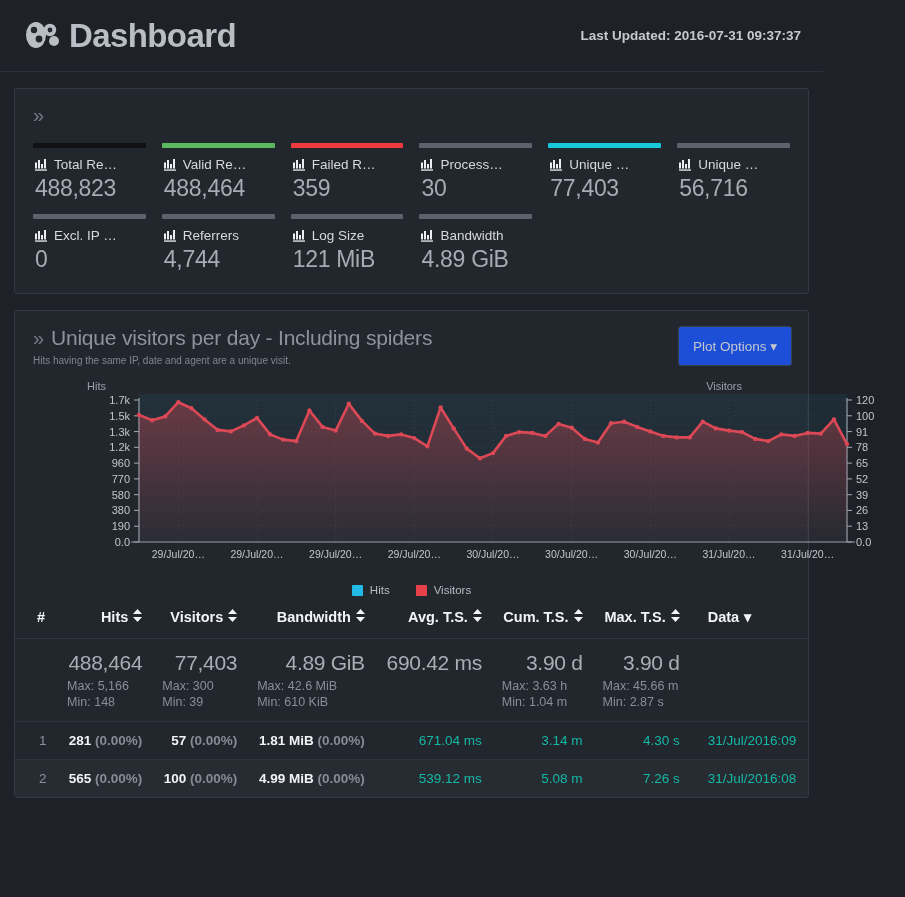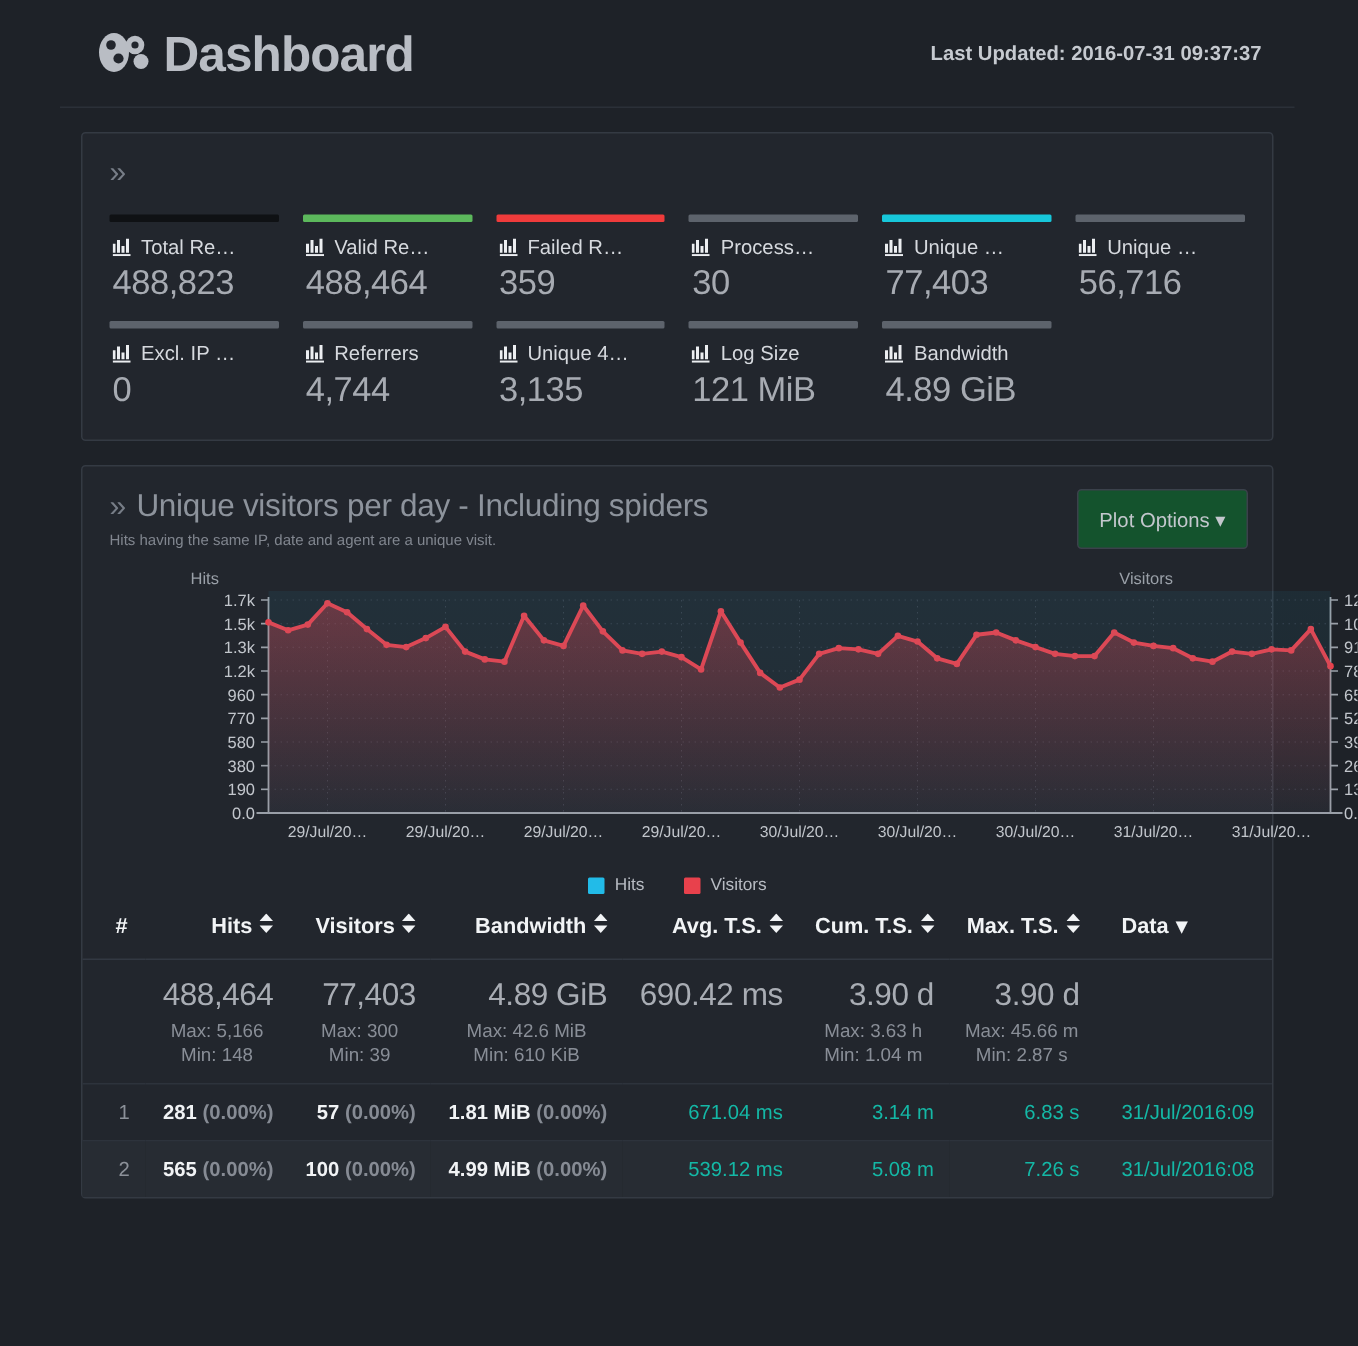--- a/index.html
+++ b/index.html
@@ -4,21 +4,21 @@
 <style>
   * { box-sizing: border-box; }
   html, body {
     margin: 0; padding: 0;
     background: #1e2228;
     width: 905px; height: 897px;
     overflow: hidden;
     font-family: "Liberation Sans", sans-serif;
     -webkit-font-smoothing: antialiased;
   }
-  .page { width: 823px; height: 897px; position: relative; margin-left: 40px; }
+  .page { width: 823px; height: 897px; position: relative; }
 
   
   .topbar {
     height: 72px;
     display: flex; align-items: center; justify-content: space-between;
     padding: 0 22px 0 26px;
     border-bottom: 1px solid #2b3038;
   }
   .brand { display: flex; align-items: center; gap: 9px; }
   .brand-icon { width: 34px; height: 27px; display: block; }
@@ -60,21 +60,21 @@
     font-size: 23px; color: #a7abb2; margin-top: 3px; white-space: nowrap;
     letter-spacing: -0.3px;
   }
 
   
   .chart-head {
     display: flex; justify-content: space-between; align-items: flex-start;
     padding: 15px 16px 4px 18px;
   }
   .plot-options {
-    background: #14532d; border: 1px solid #3b414b; color: #c3c7cd;
+    background: #1d4ed8; border: 1px solid #3b414b; color: #c3c7cd;
     font-size: 13.5px; padding: 11px 14px; border-radius: 3px;
     cursor: pointer; white-space: nowrap;
   }
   .chart-wrap { position: relative; height: 210px; margin: 8px 0 0 0; }
   .axis-name {
     position: absolute; font-size: 11px; color: #9aa0a8; top: 2px;
   }
   .axis-left-name { left: 72px; }
   .axis-right-name { right: 66px; }
   .legend {
@@ -96,21 +96,21 @@
   .sort-icon { display: inline-block; line-height: 0; }
   th.col-num { text-align: left; padding-left: 22px; }
   th.col-r { text-align: right; }
   th.col-data { text-align: left; padding-left: 18px; }
 
   tbody td { font-size: 14px; padding: 4px 10px; color: #cfd3d9; }
   .sum-row td { padding-top: 12px; padding-bottom: 12px; vertical-align: top; }
   .sum-main {
     font-size: 21px; color: #a9adb4; text-align: right; letter-spacing: -0.3px;
   }
-  .sum-sub { font-size: 12.5px; color: #898e97; text-align: center; margin-top: 4px; }
+  .sum-sub { font-size: 12.5px; color: #898e97; text-align: left; margin-top: 4px; }
   .sum-sub.sp { margin-top: 2px; }
 
   .data-row td {
     border-top: 1px solid #2d333c;
     padding-top: 11px; padding-bottom: 11px; font-size: 13.5px;
   }
   .data-row.alt td { background: #272c33; }
   .idx { color: #8c9199; text-align: left; padding-left: 24px; font-size: 13px; }
   .tright { text-align: right; }
   .tleft { text-align: left; padding-left: 18px; white-space: nowrap; }
@@ -282,38 +282,20 @@
                   <rect x="0" y="3.5" width="2" height="6" fill="#eceef1"></rect>
                   <rect x="3" y="1" width="2" height="8.5" fill="#eceef1"></rect>
                   <rect x="6" y="5" width="2" height="4.5" fill="#eceef1"></rect>
                   <rect x="9" y="0" width="2" height="9.5" fill="#eceef1"></rect>
                   <rect x="0" y="10.4" width="12" height="1.3" fill="#eceef1"></rect>
                 </svg>
               </span>
               <span class="txt">Referrers</span>
             </div>
             <div class="stat-value">4,744</div>
-          </div>
-        </div>
-        <div class="stat">
-          <div class="stat-bar" style="background:#5d636c"></div>
-          <div class="stat-body">
-            <div class="stat-label">
-              <span>
-                <svg class="bars-icon" width="13" height="12" viewBox="0 0 13 12">
-                  <rect x="0" y="3.5" width="2" height="6" fill="#eceef1"></rect>
-                  <rect x="3" y="1" width="2" height="8.5" fill="#eceef1"></rect>
-                  <rect x="6" y="5" width="2" height="4.5" fill="#eceef1"></rect>
-                  <rect x="9" y="0" width="2" height="9.5" fill="#eceef1"></rect>
-                  <rect x="0" y="10.4" width="12" height="1.3" fill="#eceef1"></rect>
-                </svg>
-              </span>
-              <span class="txt">Unique 4…</span>
-            </div>
-            <div class="stat-value">3,135</div>
           </div>
         </div>
         <div class="stat">
           <div class="stat-bar" style="background:#5d636c"></div>
           <div class="stat-body">
             <div class="stat-label">
               <span>
                 <svg class="bars-icon" width="13" height="12" viewBox="0 0 13 12">
                   <rect x="0" y="3.5" width="2" height="6" fill="#eceef1"></rect>
                   <rect x="3" y="1" width="2" height="8.5" fill="#eceef1"></rect>
@@ -664,21 +646,21 @@
             </td>
             <td></td>
           </tr>
           <tr class="data-row">
             <td class="idx">1</td>
             <td class="tright"><span class="b">281</span> <span class="pct">(0.00%)</span></td>
             <td class="tright"><span class="b">57</span> <span class="pct">(0.00%)</span></td>
             <td class="tright"><span class="b">1.81 MiB</span> <span class="pct">(0.00%)</span></td>
             <td class="tright val-plain">671.04 ms</td>
             <td class="tright val-plain">3.14 m</td>
-            <td class="tright val-plain">6.83 s</td>
+            <td class="tright val-plain">4.30 s</td>
             <td class="tleft val-plain">31/Jul/2016:09</td>
           </tr>
           <tr class="data-row alt">
             <td class="idx">2</td>
             <td class="tright"><span class="b">565</span> <span class="pct">(0.00%)</span></td>
             <td class="tright"><span class="b">100</span> <span class="pct">(0.00%)</span></td>
             <td class="tright"><span class="b">4.99 MiB</span> <span class="pct">(0.00%)</span></td>
             <td class="tright val-plain">539.12 ms</td>
             <td class="tright val-plain">5.08 m</td>
             <td class="tright val-plain">7.26 s</td>

